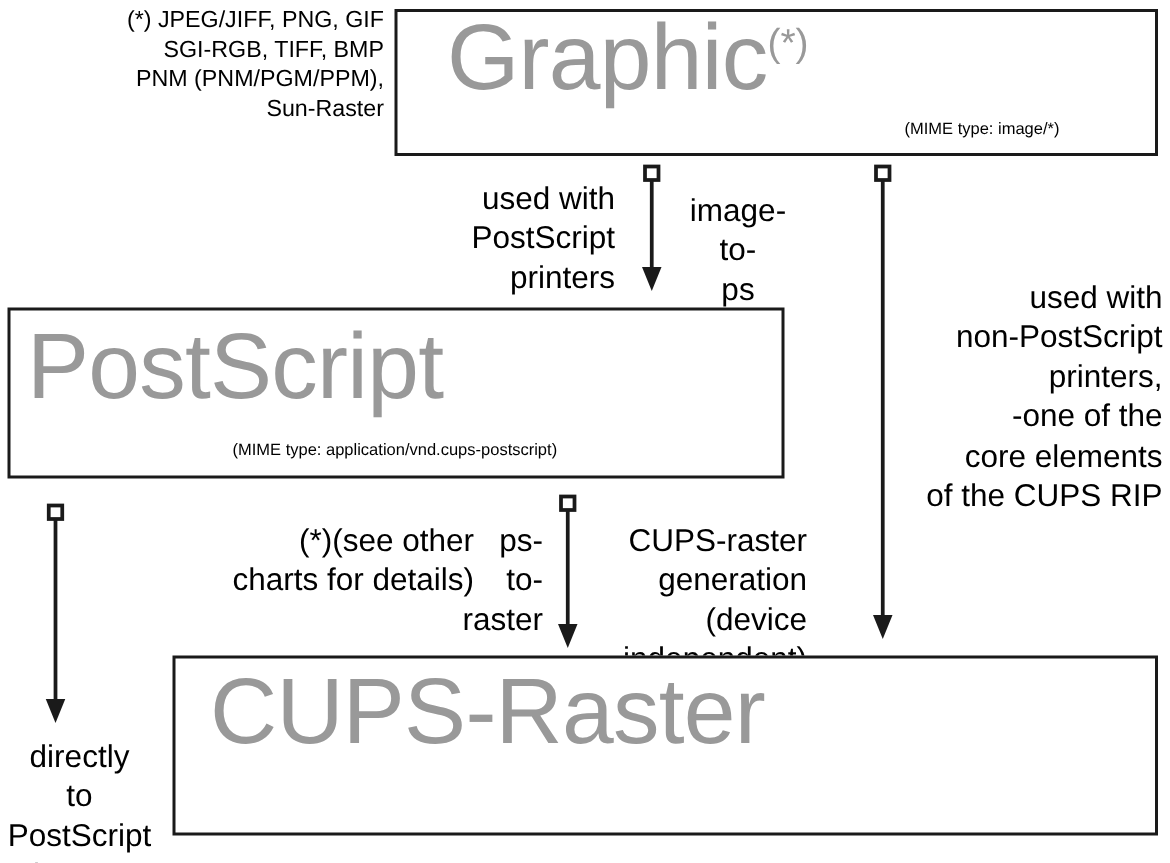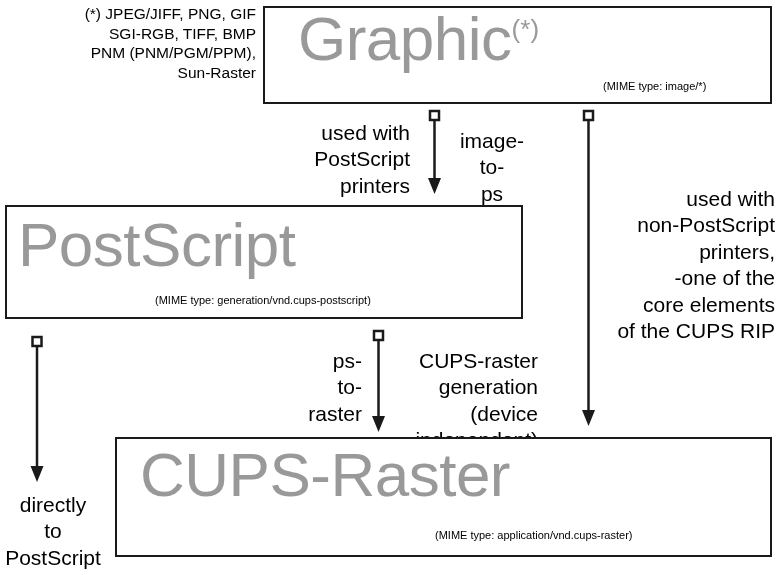--- a/index.html
+++ b/index.html
@@ -91,42 +91,43 @@
   </svg>
   <div class="note right" style="left:598px; top:186px; width:177px;">used with
 non-PostScript
 printers,
 -one of the
 core elements
 of the CUPS RIP</div>
 
   <div class="box" style="left:5px; top:205px; width:518px; height:114px;"></div>
   <div class="box-title" style="left:18px; top:214px; font-size:62px;"><span>PostScript</span><span class="star"></span></div>
-  <div class="mime" style="left:155px; top:294px;">(MIME type: generation/vnd.cups-postscript)</div>
+  <div class="mime" style="left:155px; top:294px;">(MIME type: application/vnd.cups-postscript)</div>
 
   <svg class="arrow" style="left:30px; top:336px; width:24px; height:148px;" viewBox="0 0 24 148">
     <rect x="2.5" y="1" width="9" height="9" fill="#ffffff" stroke="#1a1a1a" stroke-width="2.5"></rect>
     <line x1="7" y1="10" x2="7" y2="134" stroke="#1a1a1a" stroke-width="2.5"></line>
     <polygon points="7,146 0.5,130 13.5,130" fill="#1a1a1a"></polygon>
   </svg>
   <div class="note left" style="left:3px; top:492px; width:100px;">directly
 to
 PostScript
 elements</div>
 
   <svg class="arrow" style="left:368px; top:330px; width:24px; height:104px;" viewBox="0 0 24 104">
     <rect x="6" y="1" width="9" height="9" fill="#ffffff" stroke="#1a1a1a" stroke-width="2.5"></rect>
     <line x1="10.5" y1="10" x2="10.5" y2="90" stroke="#1a1a1a" stroke-width="2.5"></line>
     <polygon points="10.5,102 4,86 17,86" fill="#1a1a1a"></polygon>
   </svg>
+  <div class="note right" style="left:128px; top:348px; width:188px;">(*)(see other
+charts for details)</div>
   <div class="note right" style="left:300px; top:348px; width:62px;">ps-
 to-
 raster</div>
   <div class="note right" style="left:398px; top:348px; width:140px;">CUPS-raster
 generation
 (device
 independent)</div>
 
   <div class="box" style="left:115px; top:437px; width:657px; height:120px;"></div>
   <div class="box-title" style="left:140px; top:444px; font-size:62px;"><span>CUPS-Raster</span><span class="star"></span></div>
-  <div class="mime" style="left:435px; top:529px;">(MIME type: application/vnd.cups-raster)</div>
 
 </div>
 
 </body></html>

